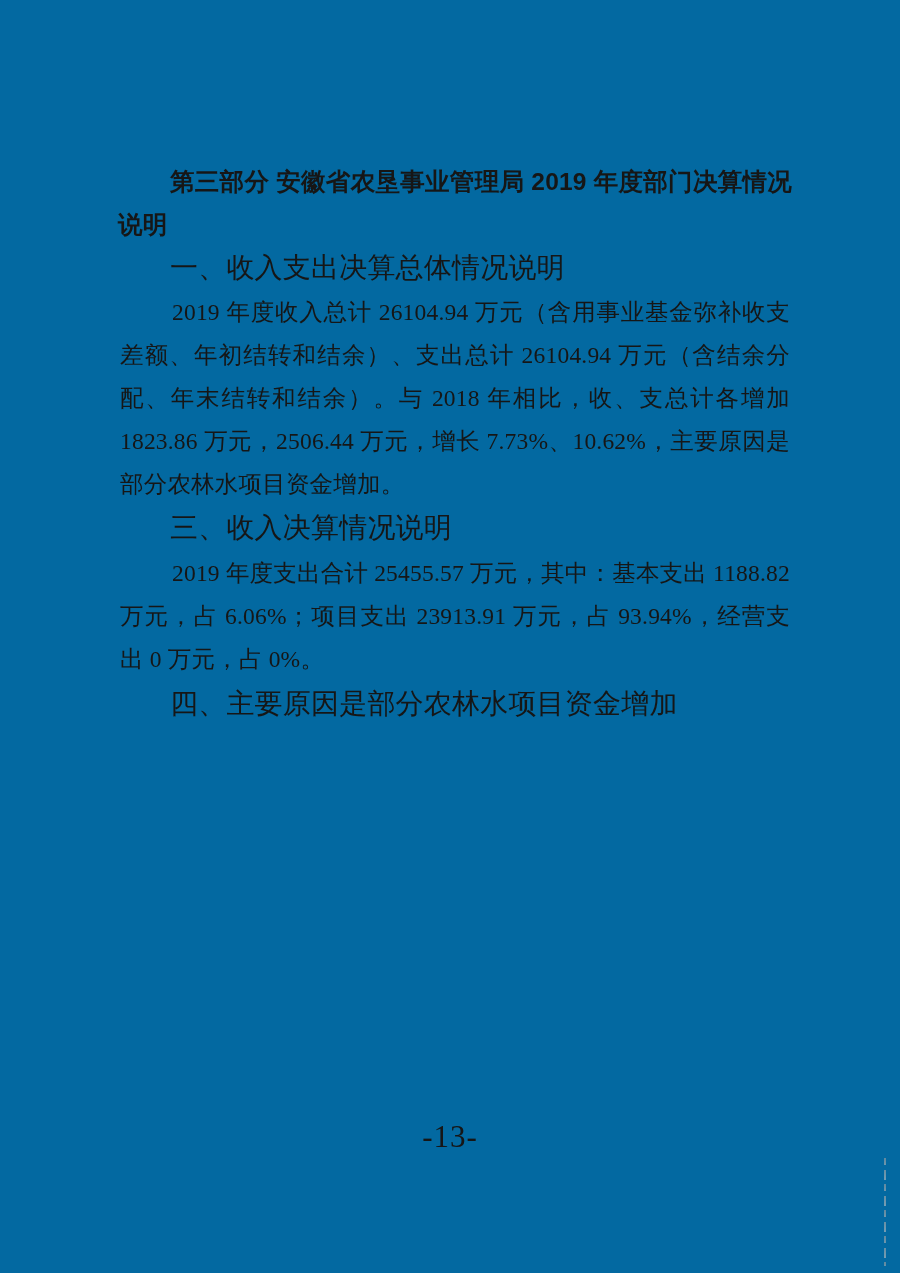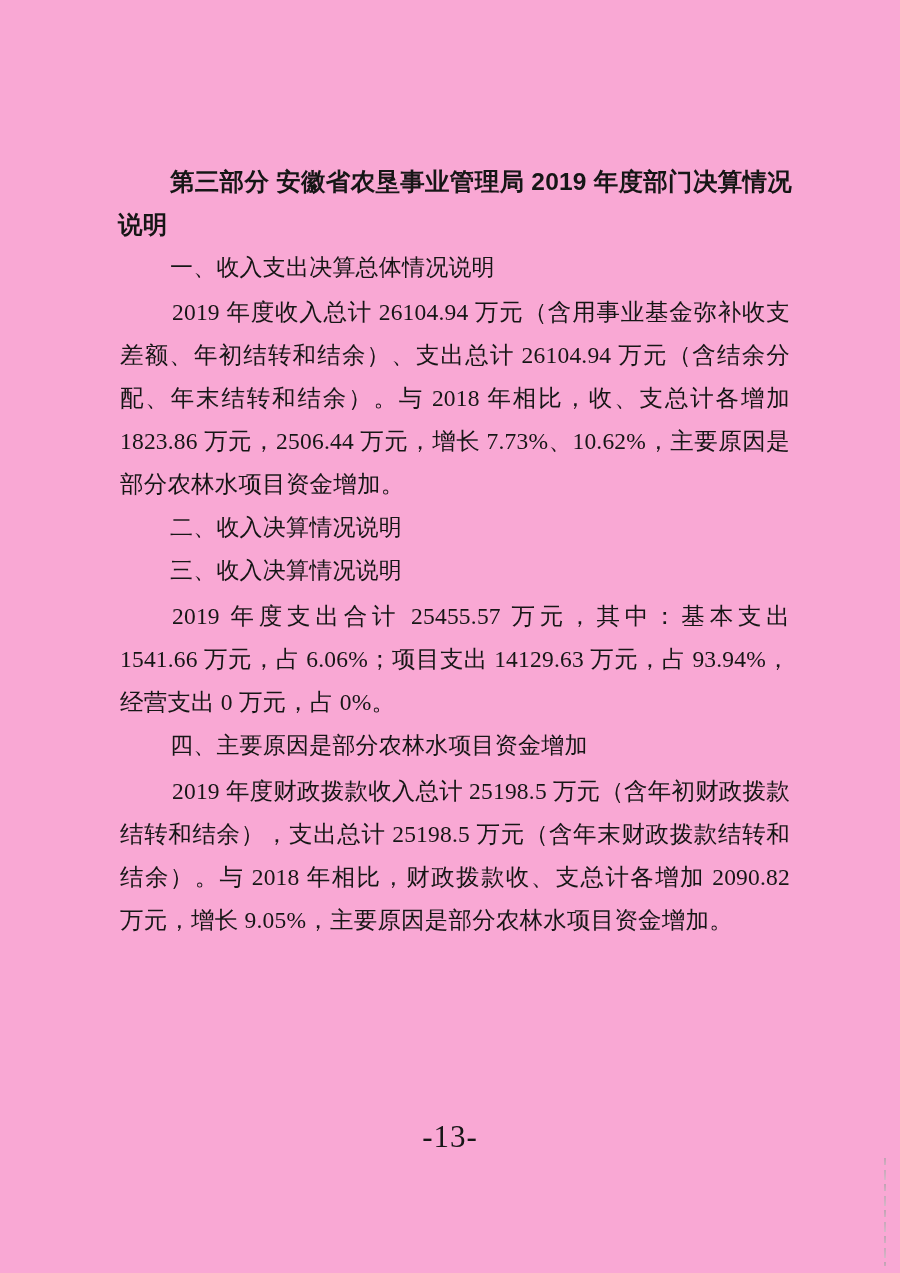--- a/index.html
+++ b/index.html
@@ -4,21 +4,21 @@
 <style>
   html, body {
     margin: 0;
     padding: 0;
     background: #ffffff;
   }
   .page {
     position: relative;
     width: 900px;
     height: 1273px;
-    background: #f9a8d4;
+    background: #0369a1;
     overflow: hidden;
     font-family: "Liberation Serif", "DejaVu Serif", serif;
     color: #161616;
   }
   .content {
     position: absolute;
     left: 118px;
     top: 161px;
     width: 674px;
     font-size: 23.5px;
@@ -30,21 +30,21 @@
     margin: 0;
     font-size: 24.5px;
     line-height: 42.8px;
     font-weight: bold;
     font-family: "Liberation Sans", "DejaVu Sans", sans-serif;
     text-indent: 52px;
     text-align: justify;
   }
   .section-heading {
     margin: 0;
-    font-size: 23px;
+    font-size: 28px;
     line-height: 42.8px;
     font-weight: normal;
     text-indent: 52px;
   }
   .body-para {
     margin: 2px;
     text-indent: 52px;
   }
   .page-number {
     position: absolute;
@@ -76,26 +76,24 @@
 <body>
 
 <div class="page">
   <div class="content">
 
     <h1 class="doc-title">第三部分 安徽省农垦事业管理局 2019 年度部门决算情况说明</h1>
 
     <h2 class="section-heading">一、收入支出决算总体情况说明</h2>
     <p class="body-para">2019 年度收入总计 26104.94 万元（含用事业基金弥补收支差额、年初结转和结余）、支出总计 26104.94 万元（含结余分配、年末结转和结余）。与 2018 年相比，收、支总计各增加 1823.86 万元，2506.44 万元，增长 7.73%、10.62%，主要原因是部分农林水项目资金增加。</p>
 
-    <h2 class="section-heading">二、收入决算情况说明</h2>
 
     <h2 class="section-heading">三、收入决算情况说明</h2>
-    <p class="body-para">2019 年度支出合计 25455.57 万元，其中：基本支出 1541.66 万元，占 6.06%；项目支出 14129.63 万元，占 93.94%，经营支出 0 万元，占 0%。</p>
+    <p class="body-para">2019 年度支出合计 25455.57 万元，其中：基本支出 1188.82 万元，占 6.06%；项目支出 23913.91 万元，占 93.94%，经营支出 0 万元，占 0%。</p>
 
     <h2 class="section-heading">四、主要原因是部分农林水项目资金增加</h2>
-    <p class="body-para">2019 年度财政拨款收入总计 25198.5 万元（含年初财政拨款结转和结余），支出总计 25198.5 万元（含年末财政拨款结转和结余）。与 2018 年相比，财政拨款收、支总计各增加 2090.82 万元，增长 9.05%，主要原因是部分农林水项目资金增加。</p>
 
   </div>
 
   <div class="page-number">-13-</div>
 
   <div class="scan-artifact"></div>
 </div>
 
 </body></html>

